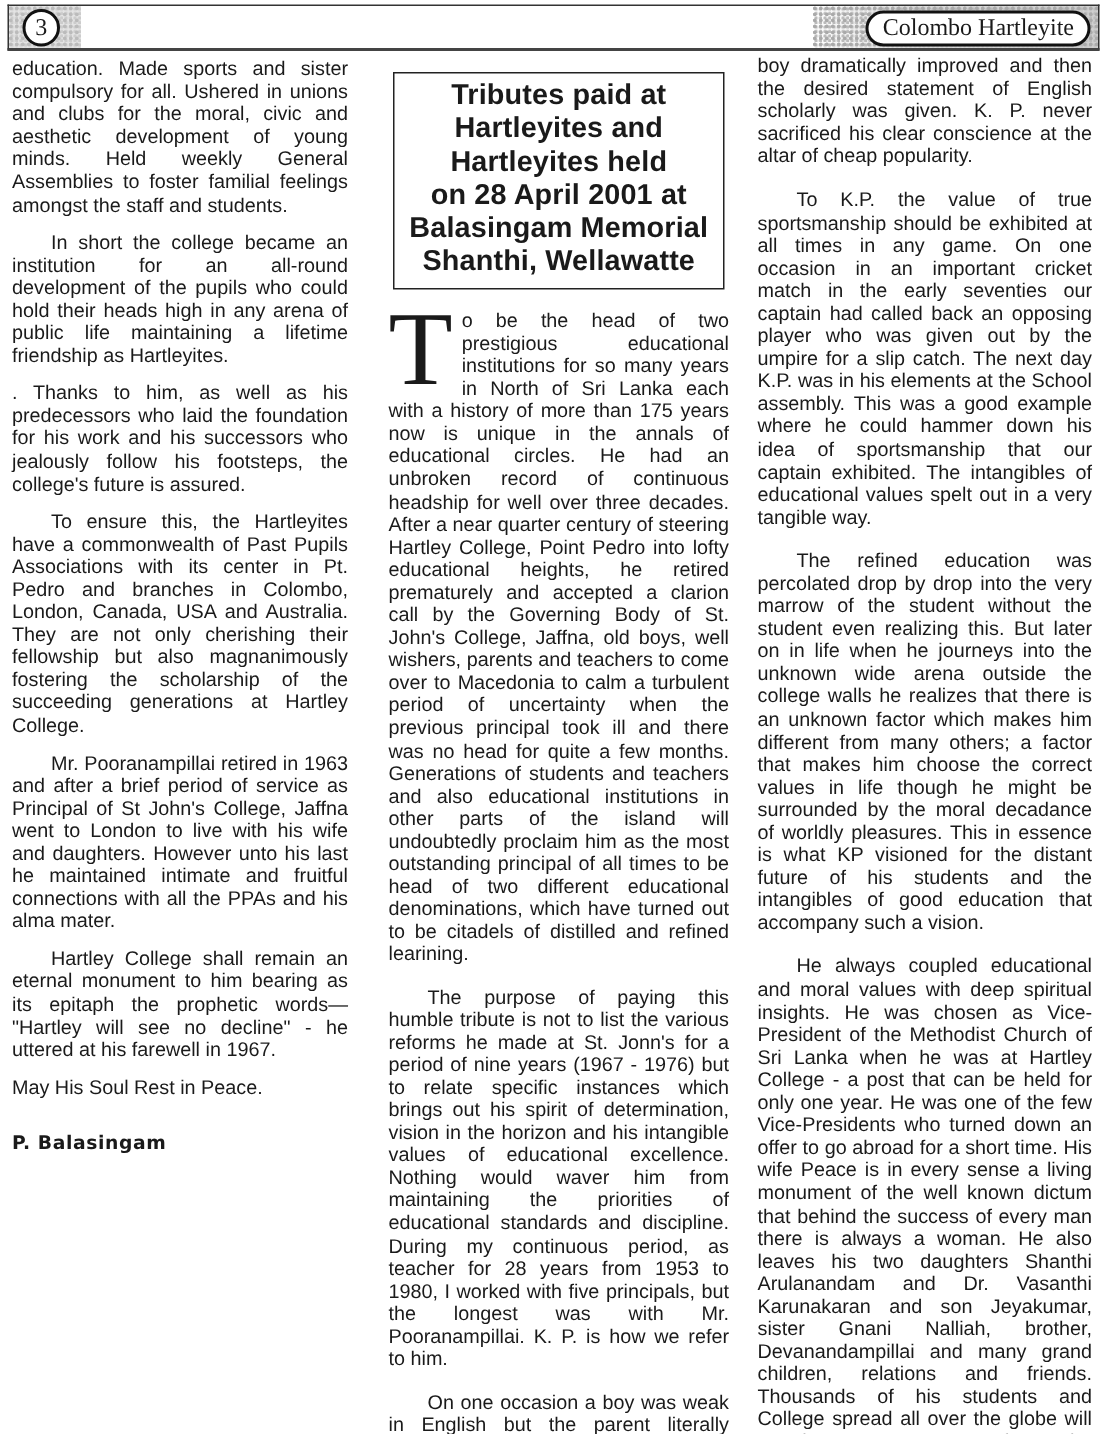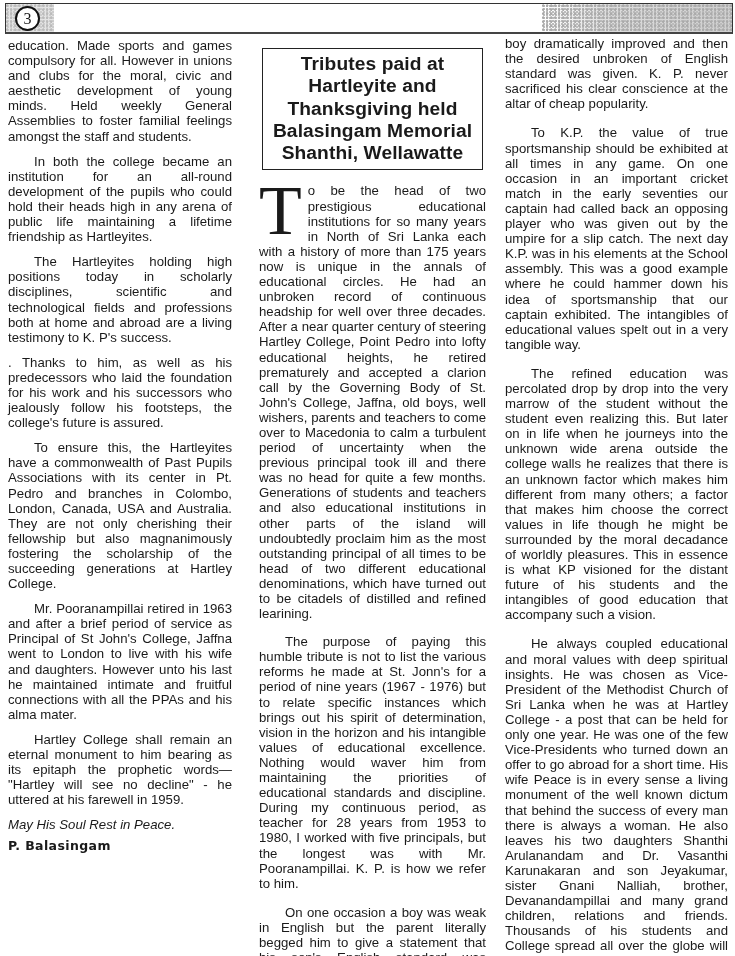--- a/index.html
+++ b/index.html
@@ -37,21 +37,21 @@
     font-family: "Liberation Serif", serif; font-size: 16px;
     display: flex; align-items: center; white-space: nowrap;
   }
 
   .col {
     position: absolute; top: 38px;
     font-size: 13.2px; line-height: 15.1px;
   }
   .col p { text-align: justify; margin-bottom: 10px; }
   .col p.ind { text-indent: 26px; }
-  .col p.tight { margin-bottom: 5px; font-style: italic; }
+  .col p.tight { margin-bottom: 22px; }
   .col1 { left: 8px; width: 224px; }
   .col2 { left: 259px; width: 227px; top: 48px; }
   .col3 { left: 505px; width: 223px; top: 36px; }
 
   .titlebox {
     border: 1.5px solid #222; padding: 4px 2px 5px 2px;
     text-align: center; font-weight: bold;
     font-size: 19.2px; line-height: 22.3px; letter-spacing: 0.1px;
     margin: 0 3px 13px 3px;
   }
@@ -65,50 +65,51 @@
   .sig-name { font-weight: bold; font-size: 13.5px; line-height: 15px; }
   .sig-name.heavy { font-family: "DejaVu Sans", sans-serif; font-weight: bold; font-size: 12.5px; letter-spacing: 0.4px; }
 </style>
 </head>
 <body>
 
 <div class="header">
   <div class="tex-left"></div>
   <div class="tex-right"></div>
   <div class="page-num">3</div>
+  <div class="pub-name">Colombo Hartleyite</div>
 </div>
 
 <div class="col col1">
-  <p>education.  Made sports and games compulsory for all.  However in unions and clubs for the moral, civic and aesthetic development of young minds. Held weekly General Assemblies to foster familial feelings amongst the staff and students.</p>
-  <p class="ind">In both the college became an institution for an all-round development of the pupils who could hold their heads high in any arena of public life maintaining a lifetime friendship as Hartleyites.</p>
-  <p class="ind">The Hartleyites holding high positions today in scholarly disciplines, scientific and technological fields and professions both at home and abroad are a living testimony to K. P's success.</p>
+  <p>education.  Made sports and sister compulsory for all.  Ushered in unions and clubs for the moral, civic and aesthetic development of young minds. Held weekly General Assemblies to foster familial feelings amongst the staff and students.</p>
+  <p class="ind">In short the college became an institution for an all-round development of the pupils who could hold their heads high in any arena of public life maintaining a lifetime friendship as Hartleyites.</p>
   <p>. Thanks to him, as well as his predecessors who laid the foundation for his work and his successors who jealously follow his footsteps, the college's future is assured.</p>
   <p class="ind">To ensure this, the Hartleyites have a commonwealth of Past Pupils Associations with its center in Pt. Pedro and branches in Colombo, London, Canada, USA and Australia.  They are not only cherishing their fellowship but also magnanimously fostering the scholarship of the succeeding generations at Hartley College.</p>
   <p class="ind">Mr. Pooranampillai retired in 1963 and after a brief period of service as Principal of St John's College, Jaffna went to London to live with his wife and daughters. However unto his last he maintained intimate and fruitful connections with all the PPAs and his alma mater.</p>
-  <p class="ind">Hartley College shall remain an eternal monument to him bearing as its epitaph the prophetic words— "Hartley will see no decline" - he uttered at his farewell in 1959.</p>
+  <p class="ind">Hartley College shall remain an eternal monument to him bearing as its epitaph the prophetic words— "Hartley will see no decline" - he uttered at his farewell in 1967.</p>
   <p class="tight">May His Soul Rest in Peace.</p>
   <div class="sig-name heavy">P. Balasingam</div>
 
 </div>
 
 <div class="col col2">
   <div class="titlebox">
     <div>Tributes paid at</div>
-    <div>Hartleyite and</div>
-    <div>Thanksgiving held</div>
+    <div>Hartleyites and</div>
+    <div>Hartleyites held</div>
+    <div>on 28 April 2001 at</div>
     <div>Balasingam Memorial</div>
     <div>Shanthi, Wellawatte</div>
   </div>
   <p style="margin-bottom:13px;">
     <span class="dropcap">T</span>
     <span>o be the head of two prestigious educational institutions for so many years in North of Sri Lanka each with a history of more than 175 years now is unique in the annals of educational circles.  He had an unbroken record of continuous headship for well over three decades.  After a near quarter century of steering Hartley College, Point Pedro into lofty educational heights,  he retired prematurely and accepted a clarion call by the Governing Body of St. John's College, Jaffna, old boys, well wishers, parents and teachers to come over to Macedonia to calm a turbulent period of uncertainty when the previous principal took ill and there was no head for quite a few months.  Generations of students and teachers and also educational institutions in other parts of the island will undoubtedly proclaim him as the most outstanding principal of all times to be head of two different educational denominations, which have turned out to be citadels of distilled and refined learining.</span>
   </p>
   <p class="ind" style="margin-bottom:14px;">The purpose of paying this humble tribute is not to list the various reforms he made at St. Jonn's for a period of nine years (1967 - 1976) but to relate specific instances which brings out his spirit of determination, vision in the horizon and his intangible values of educational excellence.  Nothing would waver him from maintaining the priorities of educational standards and discipline. During my continuous period, as teacher for 28 years from 1953 to 1980, I worked with five principals, but the longest was with Mr. Pooranampillai.  K. P. is how we refer to him.</p>
   <p class="ind">On one occasion a boy was weak in English but the parent literally begged him to give a statement that his son's English standard was passable to enable him to get employment in the Middle East.  K.P. refused but went on to say that he will help him individually to improve his English.  This K.P. did for a continuous period of two months.  The</p>
 </div>
 
 <div class="col col3">
-  <p style="margin-bottom:14px;">boy dramatically improved and then the desired unbroken of English standard was given.  K. P. never sacrificed his clear conscience at the altar of cheap popularity.</p>
+  <p style="margin-bottom:14px;">boy dramatically improved and then the desired statement of English scholarly was given.  K. P. never sacrificed his clear conscience at the altar of cheap popularity.</p>
   <p class="ind" style="margin-bottom:14px;">To K.P. the value of true sportsmanship should be exhibited at all times in any game.  On one occasion in an important cricket match in the early seventies our captain had called back an opposing player who was given out by the umpire for a slip catch.  The next day K.P. was in his elements at the School assembly.  This was a good example where he could hammer down his idea of sportsmanship that our captain exhibited. The intangibles of educational values spelt out in a very tangible way.</p>
   <p class="ind" style="margin-bottom:14px;">The refined education was percolated drop by drop into the very marrow of the student without the student even realizing this.  But later on in life when he journeys into the unknown wide arena outside the college walls he realizes that there is an unknown factor which makes him different from many others;  a factor that makes him choose the correct values in life though he might be surrounded by the moral decadance of worldly pleasures.  This in essence is what KP visioned for the distant future of his students and the intangibles of good education that accompany such a vision.</p>
   <p class="ind" style="margin-bottom:14px;">He always coupled educational and moral values with deep spiritual insights. He was chosen as Vice-President of the Methodist Church of Sri Lanka when he was at Hartley College - a post that can be held for only one year.  He was one of the few Vice-Presidents who turned down an offer to go abroad for a short time.  His wife Peace is in every sense a living monument of the well known dictum that behind the success of every man there is always a woman.  He also leaves his two daughters Shanthi Arulanandam and Dr. Vasanthi Karunakaran and son Jeyakumar, sister Gnani Nalliah, brother, Devanandampillai and many grand children, relations and friends.  Thousands of his students and College spread all over the globe will pay homage to a man of 92 who shaped their destiny to steer through their life's pilgrimage with determination, dedication and divine insights.</p>
 
 </div>
 
 </body></html>

